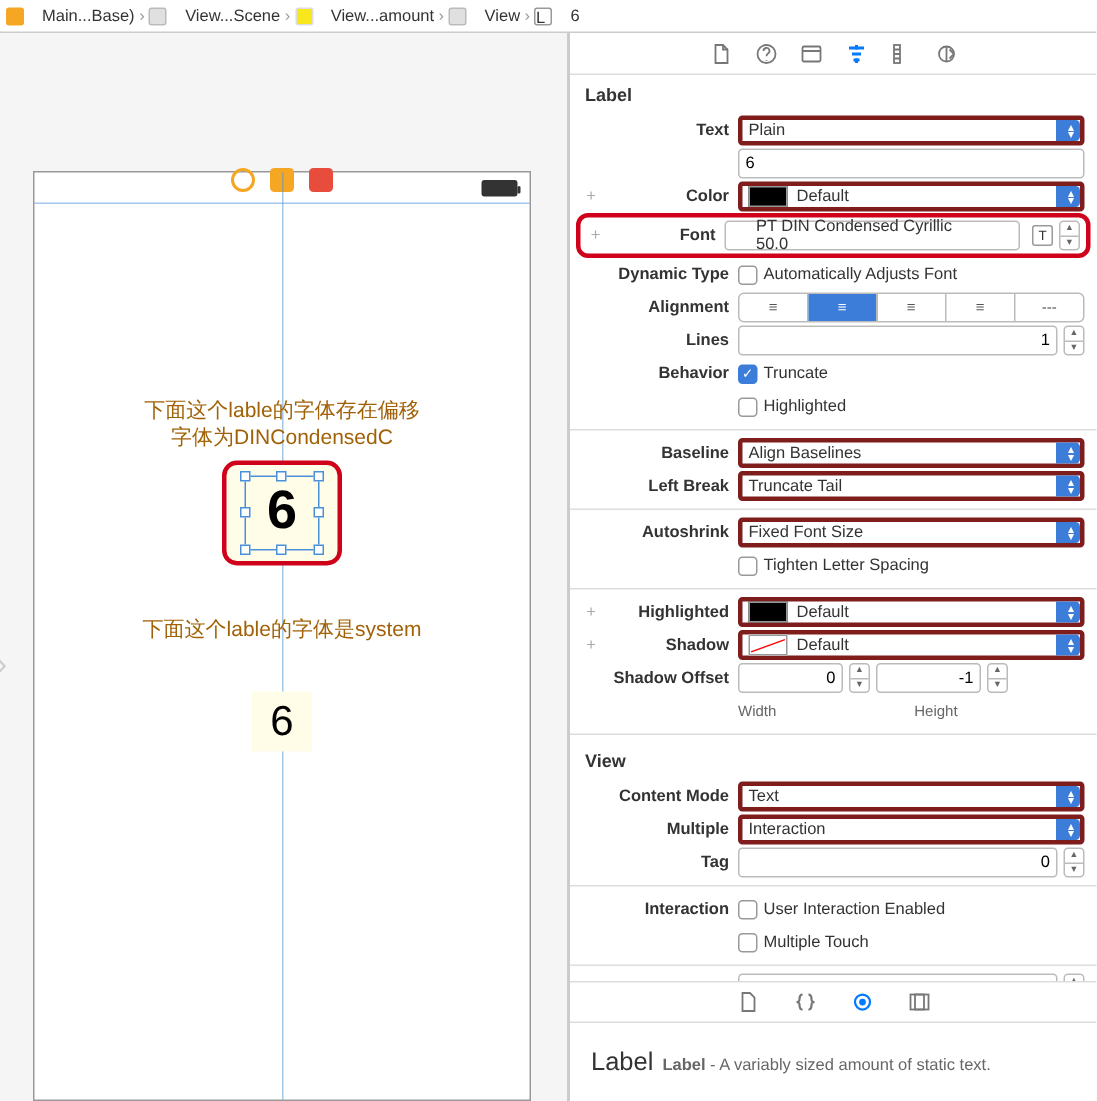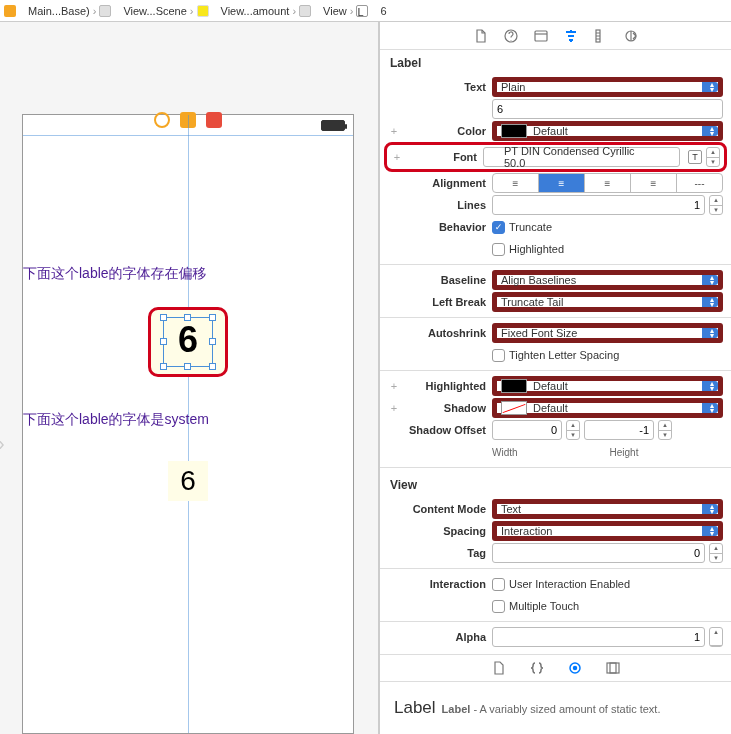--- a/index.html
+++ b/index.html
@@ -24,42 +24,42 @@
     .status-icon { width: 16px; height: 16px; border-radius: 3px; display: inline-flex; align-items: center; justify-content: center; font-size: 10px; color: #fff; }
     .status-icon.circle { border: 2px solid #f5a623; background: transparent; border-radius: 50%; }
     .status-icon.orange-sq { background: #f5a623; }
     .status-icon.red-sq { background: #e74c3c; }
     .status-bar { height: 20px; display: flex; justify-content: flex-end; align-items: center; padding: 0 8px; }
     .battery { width: 24px; height: 11px; border: 1px solid #333; border-radius: 2px; position: relative; background: #333; }
     .battery::after { content: ''; position: absolute; right: -3px; top: 3px; width: 2px; height: 5px; background: #333; border-radius: 1px; }
     .guide-line-v { position: absolute; left: 50%; top: 0; width: 1px; height: 100%; background: #4a90d9; opacity: 0.5; }
     .guide-line-h { position: absolute; left: 0; top: 20px; width: 100%; height: 1px; background: #4a90d9; opacity: 0.5; }
     
-    .canvas-text { position: absolute; text-align: left; font-size: 14px; color: #4c1d95; width: 100%; }
+    .canvas-text { position: absolute; text-align: center; font-size: 14px; color: #a16207; width: 100%; }
     .selected-label-box { position: absolute; left: 50%; transform: translateX(-50%); width: 80px; height: 70px; border: 3px solid #d0021b; border-radius: 10px; background: #fffde7; display: flex; align-items: center; justify-content: center; }
     .selected-inner { width: 50px; height: 50px; position: relative; border: 1px solid #4a90d9; }
     .sel-handle { position: absolute; width: 7px; height: 7px; background: #fff; border: 1px solid #4a90d9; }
     .sel-handle.tl { top: -4px; left: -4px; } .sel-handle.tc { top: -4px; left: 50%; margin-left: -4px; } .sel-handle.tr { top: -4px; right: -4px; }
     .sel-handle.ml { top: 50%; left: -4px; margin-top: -4px; } .sel-handle.mr { top: 50%; right: -4px; margin-top: -4px; }
     .sel-handle.bl { bottom: -4px; left: -4px; } .sel-handle.bc { bottom: -4px; left: 50%; margin-left: -4px; } .sel-handle.br { bottom: -4px; right: -4px; }
     .big-6 { font-size: 36px; font-weight: bold; font-family: "DIN Condensed", sans-serif; position: absolute; left: 50%; top: 45%; transform: translate(-50%,-50%); }
     .label-6-sys { position: absolute; left: 50%; transform: translateX(-50%); background: #fffde7; width: 40px; height: 40px; display: flex; align-items: center; justify-content: center; font-size: 28px; }
     
     .inspector { flex: 1; background: #fff; display: flex; flex-direction: column; font-size: 11px; color: #333; }
     .inspector-tabs { height: 28px; border-bottom: 1px solid #ddd; display: flex; align-items: center; justify-content: center; gap: 14px; }
     .tab-icon { width: 16px; height: 16px; display: flex; align-items: center; justify-content: center; color: #777; cursor: pointer; }
     .tab-icon.active { color: #007aff; }
     .tab-icon svg { width: 16px; height: 16px; }
     
     .section-header { font-size: 12px; font-weight: bold; padding: 6px 10px; }
     .row { display: flex; align-items: center; min-height: 22px; padding: 1px 8px; }
     .row .lbl { width: 92px; text-align: right; padding-right: 6px; font-size: 11px; color: #333; font-weight: bold; }
     .row .ctrl { flex: 1; display: flex; align-items: center; gap: 4px; }
     .plus { width: 12px; color: #aaa; text-align: center; cursor: pointer; }
-    .dropdown { flex: 1; height: 20px; background: #fff; border: 5px solid #7f1d1d; border-radius: 3px; display: flex; align-items: center; padding: 0 4px; font-size: 11px; position: relative; cursor: pointer; }
+    .dropdown { flex: 1; height: 20px; background: #fff; border: 3px solid #7f1d1d; border-radius: 3px; display: flex; align-items: center; padding: 0 4px; font-size: 11px; position: relative; cursor: pointer; }
     .dropdown::after { content: ''; position: absolute; right: 0; top: 0; width: 16px; height: 100%; background: #3b7dd8; border-radius: 0 3px 3px 0; display:flex; }
     .dd-arrows { position: absolute; right: 4px; top: 50%; transform: translateY(-50%); color: #fff; font-size: 8px; line-height: 5px; z-index: 1; }
     .text-input { flex: 1; height: 20px; background: #fff; border: 1px solid #bbb; border-radius: 3px; padding: 0 4px; font-size: 11px; }
     .font-row { border: 3px solid #d0021b; border-radius: 8px; padding: 2px 4px; margin: 0 4px; }
     .font-field { flex: 1; height: 20px; border: 1px solid #bbb; border-radius: 3px; display: flex; align-items: center; padding: 0 20px; background: #fff; }
     .font-t-icon { width: 14px; height: 14px; border: 1px solid #999; border-radius: 2px; font-size: 9px; text-align: center; line-height: 12px; margin-left: 4px; cursor: pointer; }
     .stepper { width: 14px; display: flex; flex-direction: column; border: 1px solid #bbb; border-radius: 3px; height: 20px; }
     .stepper div { flex: 1; font-size: 7px; text-align: center; line-height: 8px; cursor: pointer; color: #666; }
     .stepper div:first-child { border-bottom: 1px solid #bbb; }
     .checkbox { width: 13px; height: 13px; border: 1px solid #999; border-radius: 3px; cursor: pointer; display: inline-flex; align-items: center; justify-content: center; font-size: 9px; color: #fff; }
@@ -118,20 +118,21 @@
         <span class="status-icon orange-sq"></span>
         <span class="status-icon red-sq"></span>
       </div>
       <div class="guide-line-v"></div>
       <div class="guide-line-h"></div>
       <div class="status-bar">
         <span class="battery"></span>
       </div>
       <div class="canvas-text" style="top:150px">
         <div>下面这个lable的字体存在偏移</div>
+        <div>字体为DINCondensedC</div>
       </div>
       <div class="selected-label-box" style="top:192px">
         <div class="selected-inner">
           <span class="big-6">6</span>
           <span class="sel-handle tl"></span>
           <span class="sel-handle tc"></span>
           <span class="sel-handle tr"></span>
           <span class="sel-handle ml"></span>
           <span class="sel-handle mr"></span>
           <span class="sel-handle bl"></span>
@@ -223,20 +224,27 @@
               <span>PT DIN Condensed Cyrillic 50.0</span>
             </div>
           <span class="font-t-icon">T</span>
           <div class="stepper">
               <div>▴</div>
               <div>▾</div>
             </div>
         </div>
       </div>
       <div class="row">
+        <span class="lbl" style="width:104px">Dynamic Type</span>
+        <div class="ctrl">
+            <span class="checkbox"></span>
+            <span>Automatically Adjusts Font</span>
+          </div>
+      </div>
+      <div class="row">
         <span class="lbl" style="width:104px">Alignment</span>
         <div class="ctrl">
           <div class="align-seg">
             <span class="align-btn">≡</span>
             <span class="align-btn active">≡</span>
             <span class="align-btn">≡</span>
             <span class="align-btn">≡</span>
             <span class="align-btn">---</span>
           </div>
         </div>
@@ -352,21 +360,21 @@
       <div class="row">
         <span class="lbl" style="width:104px">Content Mode</span>
         <div class="ctrl">
             <div class="dropdown">
               <span>Text</span>
               <span class="dd-arrows">▴<br>▾</span>
             </div>
           </div>
       </div>
       <div class="row">
-        <span class="lbl" style="width:104px">Spacing</span>
+        <span class="lbl" style="width:104px">Multiple</span>
         <div class="ctrl">
             <div class="dropdown">
               <span>Interaction</span>
               <span class="dd-arrows">▴<br>▾</span>
             </div>
           </div>
       </div>
       <div class="row">
         <span class="lbl" style="width:104px">Tag</span>
         <div class="ctrl">

